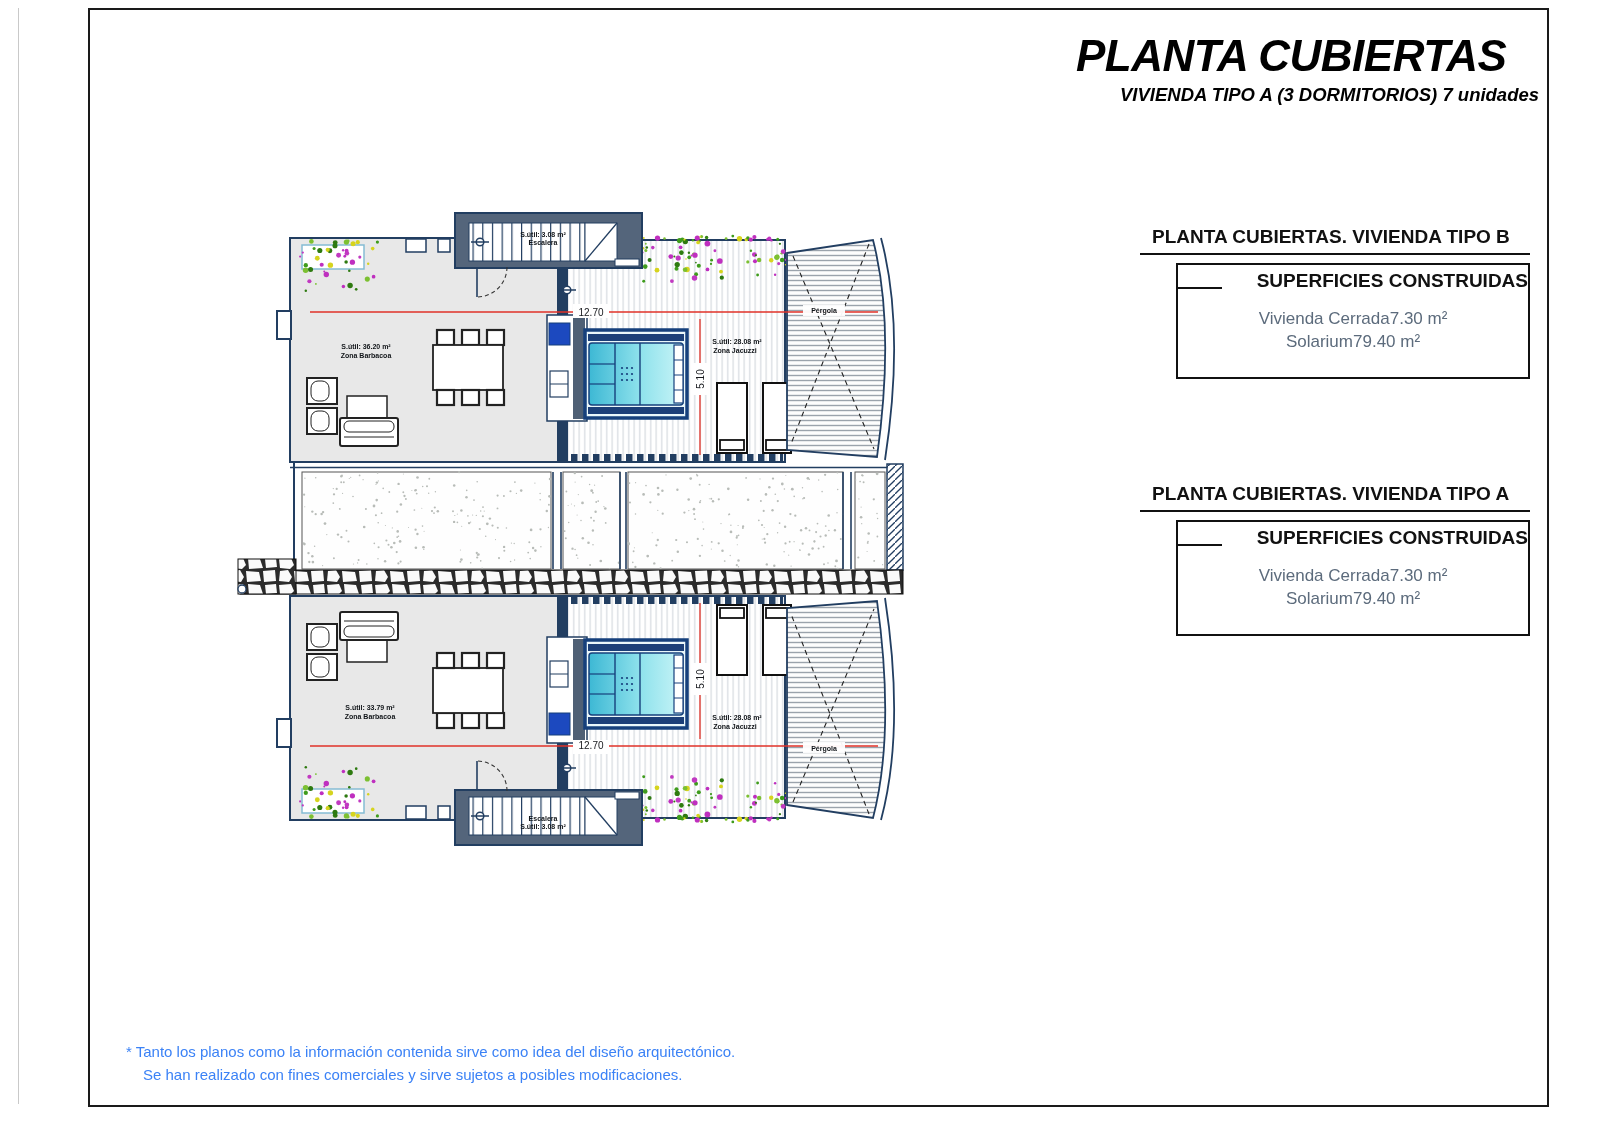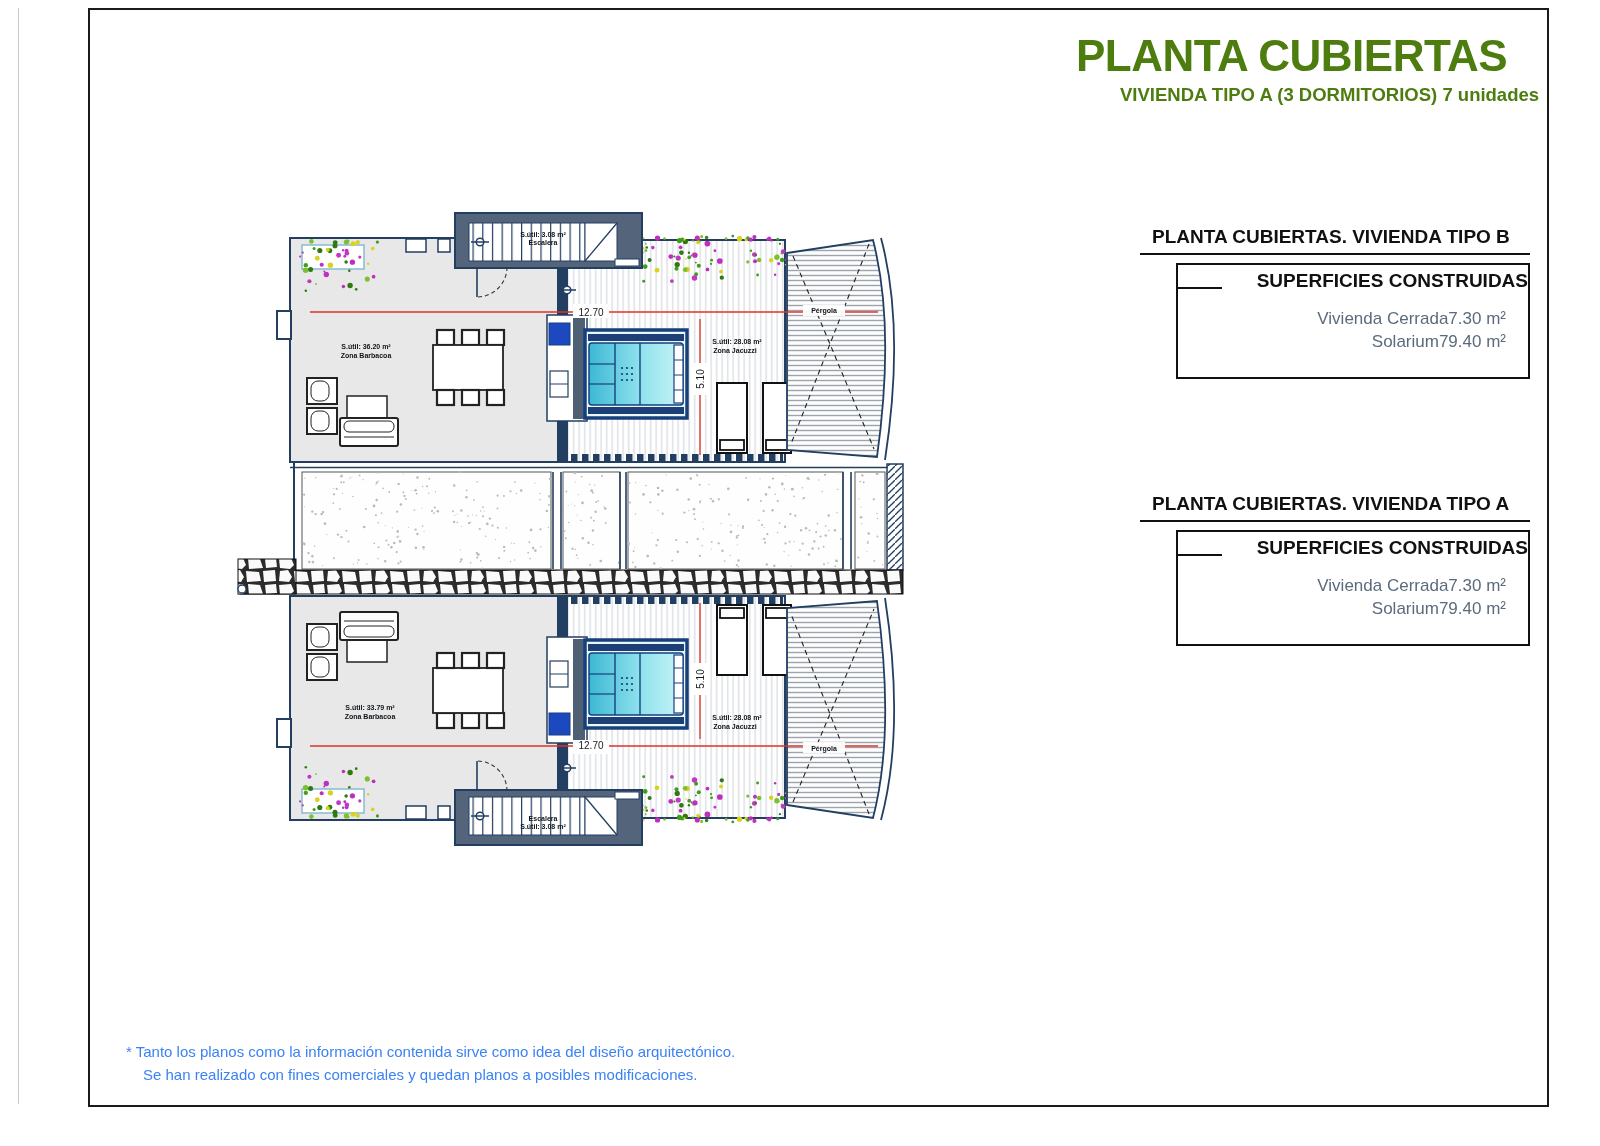--- a/index.html
+++ b/index.html
@@ -1,31 +1,31 @@
 <!DOCTYPE html>
 <html><head>
 <meta charset="utf-8">
 <style>
   html,body{margin:0;padding:0;}
   body{width:1600px;height:1146px;position:relative;background:#ffffff;
        font-family:"Liberation Sans",sans-serif;overflow:hidden;}
   .edge-line{position:absolute;left:18px;top:8px;width:1px;height:1096px;background:#c9c9c9;}
   .frame{position:absolute;left:88px;top:8px;width:1457px;height:1095px;border:2px solid #1a1a1a;}
-  .hdr{position:absolute;left:1076px;top:33px;width:436px;color:#4d7c0f;}
+  .hdr{position:absolute;left:1076px;top:33px;width:436px;color:#000000;font-style:italic;}
   .hdr-title{font-size:44px;font-weight:bold;letter-spacing:-0.5px;white-space:nowrap;line-height:1.05;}
   .hdr-sub{font-size:18.5px;font-weight:bold;line-height:1.06;white-space:nowrap;margin-left:44px;}
   .hdr-sub.first{margin-top:6px;}
   .tbl{position:absolute;left:1140px;width:390px;color:#111;}
   .tbl-title{font-weight:bold;font-size:19px;padding-left:12px;white-space:nowrap;}
   .tbl-rule{border-top:2.5px solid #111;margin-top:5px;}
   .tbl-box{border:2px solid #111;margin-left:36px;margin-top:8px;height:112px;position:relative;background:#fff;}
   .tbl-stub{position:absolute;left:-2px;top:22px;width:46px;border-top:2px solid #111;}
   .tbl-head{font-weight:bold;font-size:19px;text-align:right;padding-top:5px;}
   .tbl-rows{margin-top:16px;}
-  .tbl-row{display:flex;justify-content:flex-end;font-size:17px;color:#5c6b7c;padding:0 22px;line-height:1.35;}
+  .tbl-row{display:flex;justify-content:center;font-size:17px;color:#5c6b7c;padding:0 22px;line-height:1.35;}
   .footer{position:absolute;left:126px;top:1041px;font-size:15px;color:#3b82f6;line-height:1.5;}
   .footer .l2{padding-left:17px;}
   #plan{position:absolute;left:230px;top:193px;}
   #plan text{font-family:"Liberation Sans",sans-serif;}
   .lbl{font-size:7px;font-weight:bold;fill:#101418;text-anchor:middle;}
   .dim{font-size:10px;fill:#16181c;text-anchor:middle;}
 </style>
 </head>
 <body>
 
@@ -49,21 +49,21 @@
         <span>7.30 m²</span>
       </div>
       <div class="tbl-row">
         <span>Solarium</span>
         <span>79.40 m²</span>
       </div>
     </div>
   </div>
 </div>
 
-<div class="tbl" style="top:493px">
+<div class="tbl" style="top:483px">
   <div class="tbl-title">PLANTA CUBIERTAS. VIVIENDA TIPO A</div>
   <div class="tbl-rule"></div>
   <div class="tbl-box">
     <div class="tbl-stub"></div>
     <div class="tbl-head">SUPERFICIES CONSTRUIDAS</div>
     <div class="tbl-rows">
       <div class="tbl-row">
         <span>Vivienda Cerrada</span>
         <span>7.30 m²</span>
       </div>
@@ -777,14 +777,14 @@
     <text class="lbl" x="505" y="536">Zona Jacuzzi</text>
     <rect x="573" y="549" width="42" height="11" fill="#ffffff" opacity="0.95"></rect>
     <text class="lbl" x="594" y="558">Pérgola</text>
     <text class="dim" x="361" y="556">12.70</text>
     <text class="dim" transform="translate(474,486) rotate(-90)">5.10</text>
   </g>
 </svg>
 
 <div class="footer">
   <div class="l1">* Tanto los planos como la información contenida sirve como idea del diseño arquitectónico.</div>
-  <div class="l2">Se han realizado con fines comerciales y quedan planos a posibles modificaciones.</div>
+  <div class="l2">Se han realizado con fines comerciales y sirve sujetos a posibles modificaciones.</div>
 </div>
 
 </body></html>

